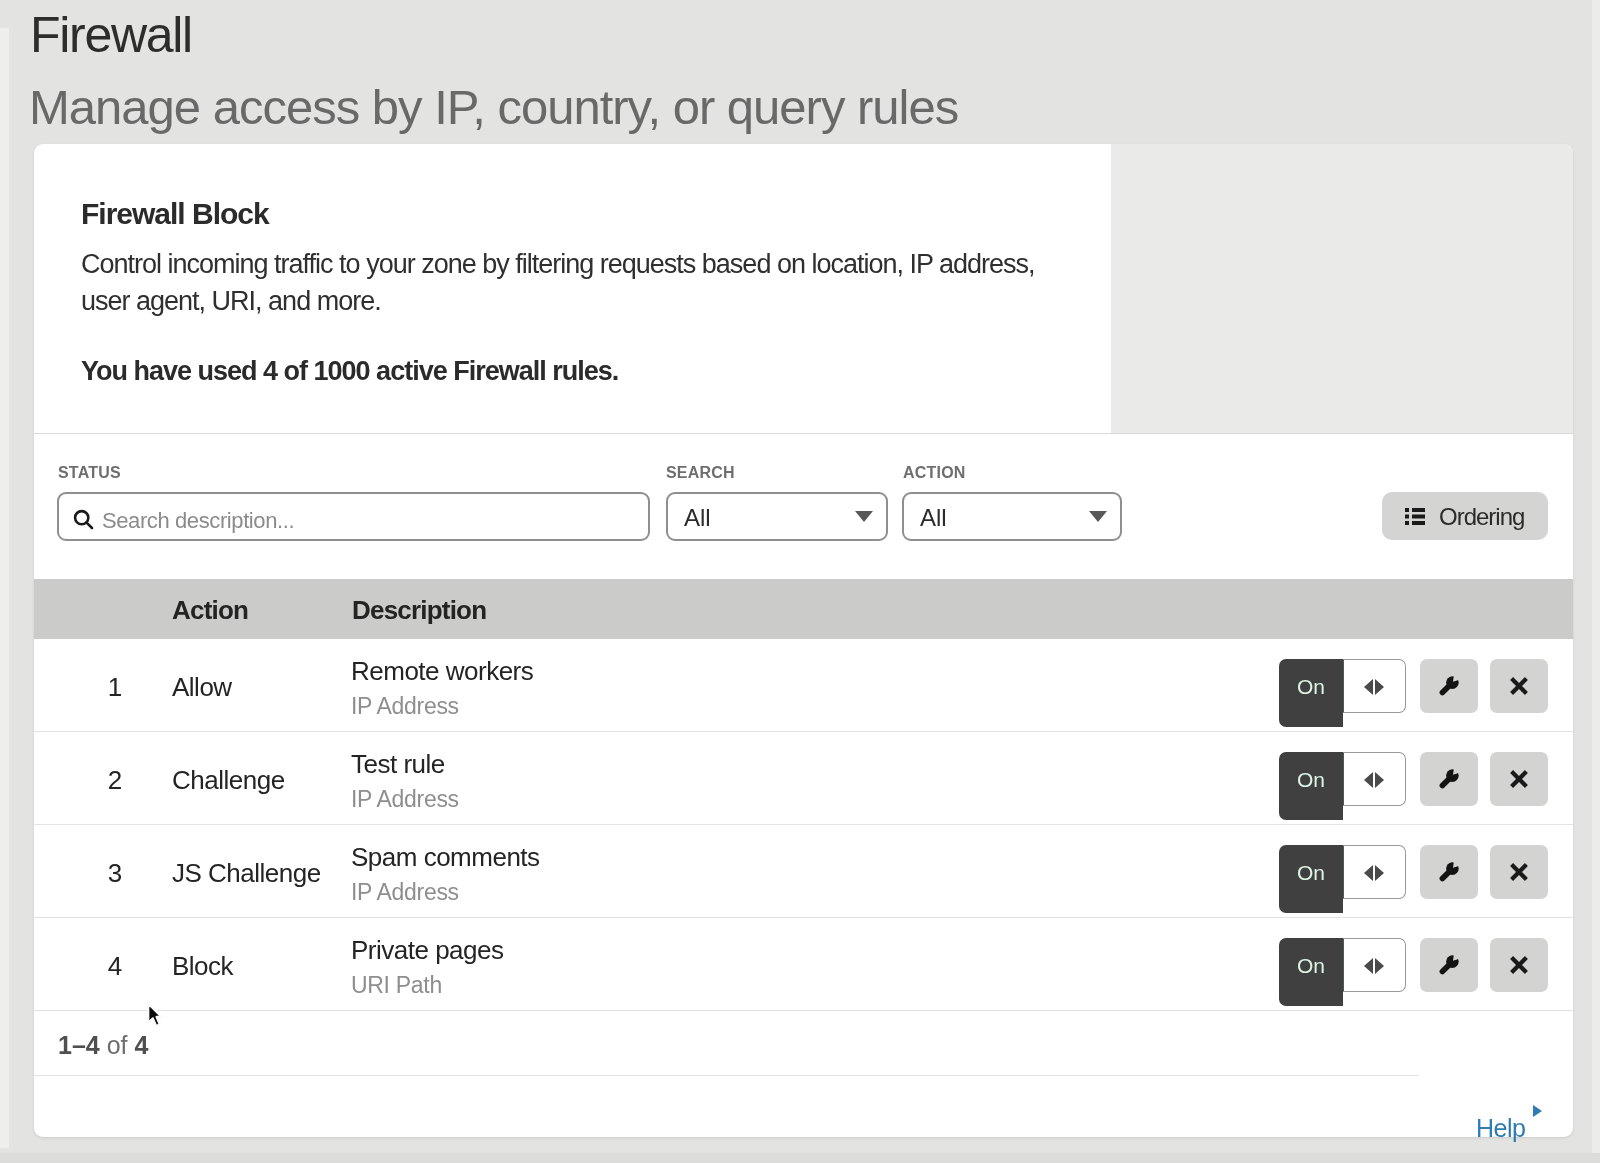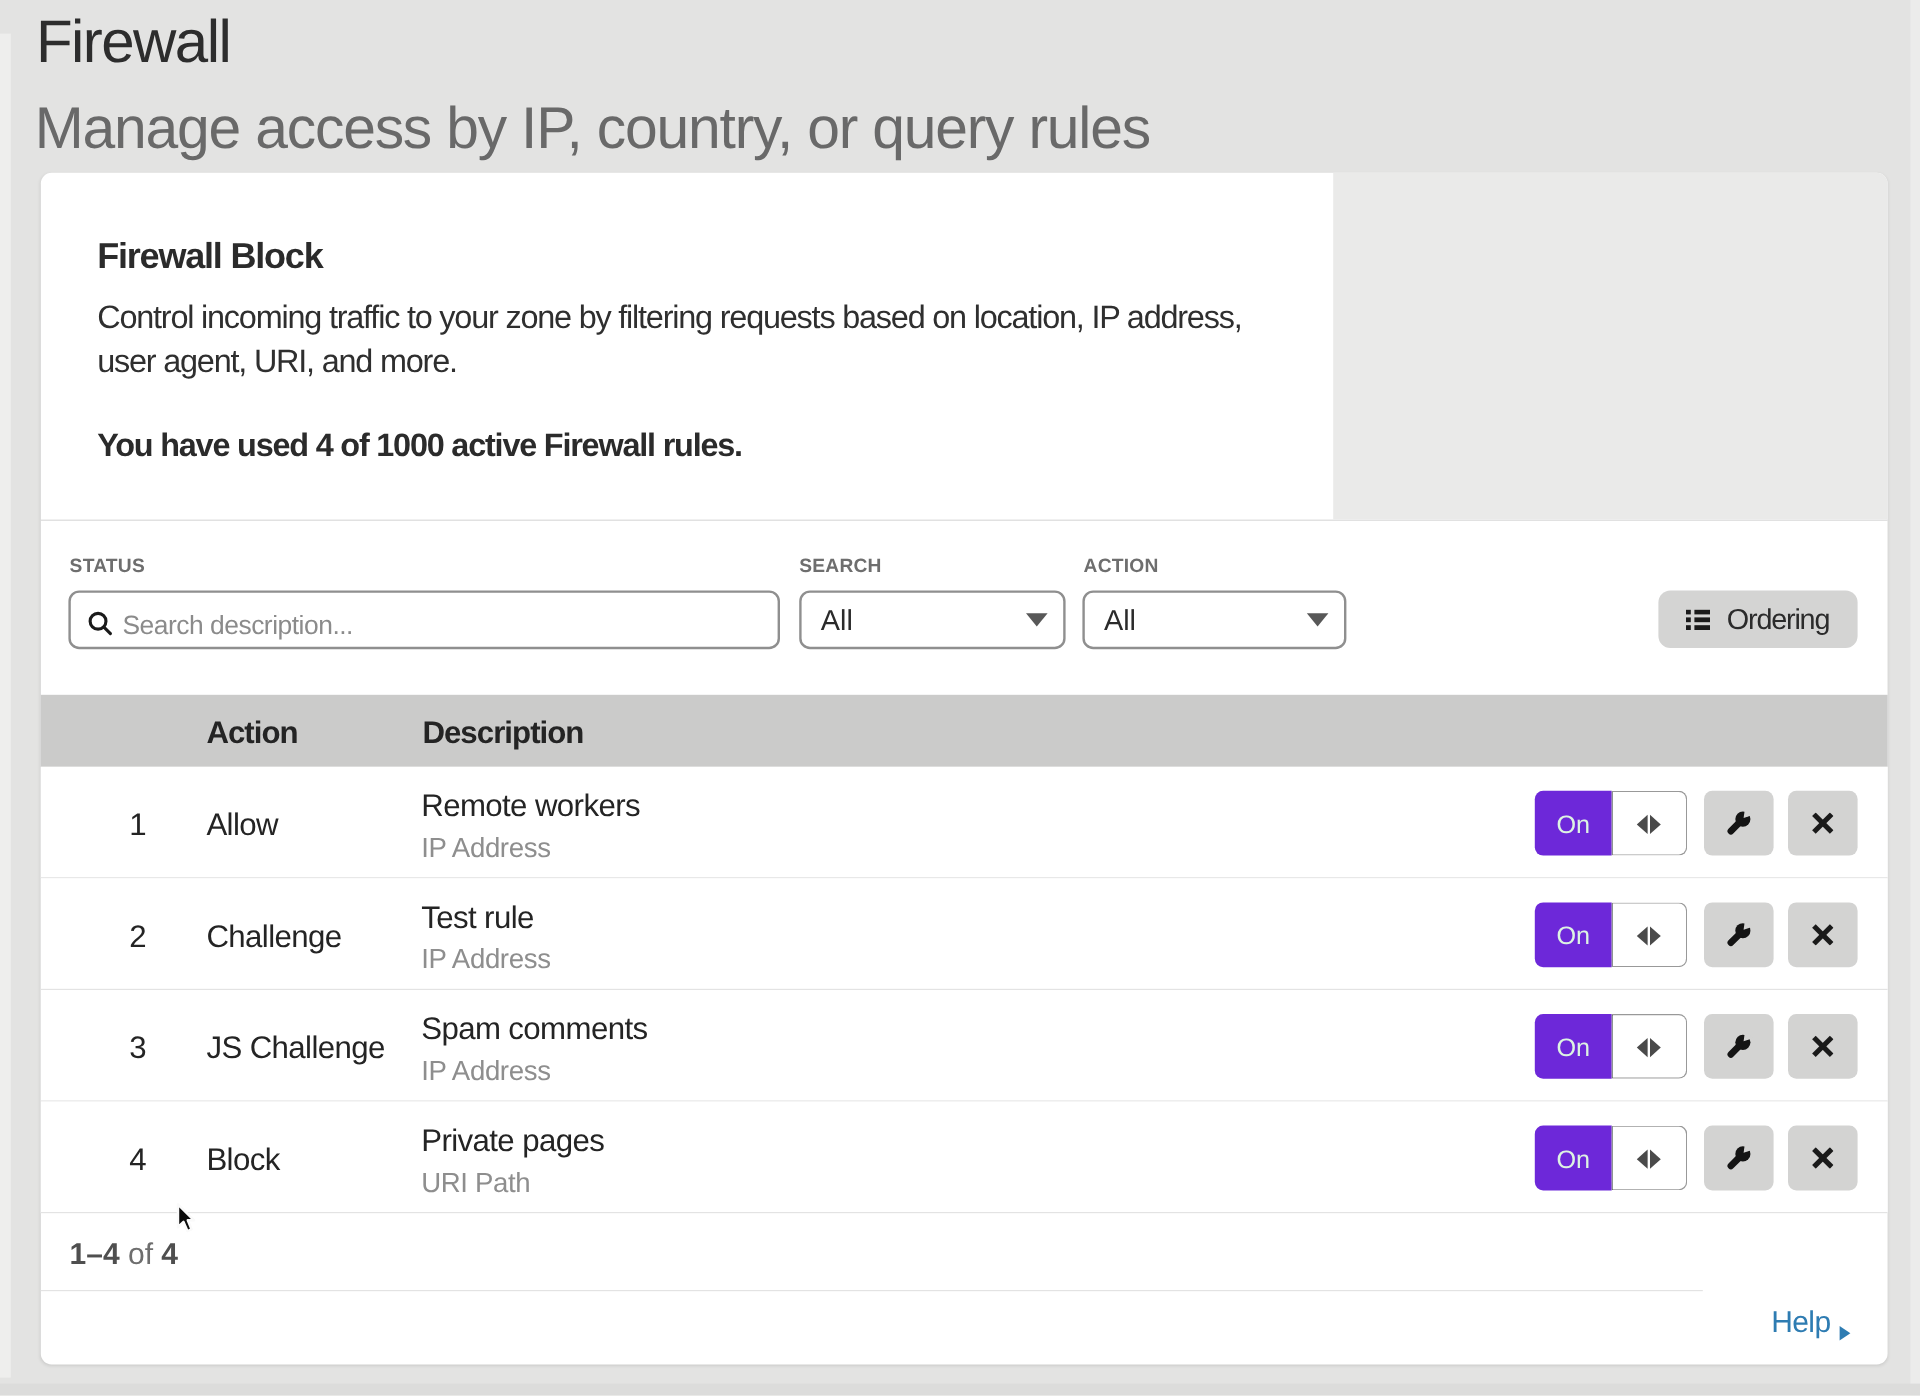--- a/index.html
+++ b/index.html
@@ -35,33 +35,33 @@
   .thead .c1 { position:absolute; left:138px; top:16px; }
   .thead .c2 { position:absolute; left:318px; top:16px; }
 
   .row { position:absolute; left:0; width:1539px; height:93px; border-bottom:1px solid #e3e3e3; background:#fff; }
   .row .num { position:absolute; left:60px; width:42px; text-align:center; top:33px; font-size:26px; color:#242424; }
   .row .act { position:absolute; left:138px; top:33px; font-size:26px; color:#242424; letter-spacing:-0.5px; }
   .row .d1 { position:absolute; left:317px; top:17px; font-size:26px; color:#242424; letter-spacing:-0.5px; }
   .row .d2 { position:absolute; left:317px; top:54px; font-size:23px; color:#8e8e8e; letter-spacing:-0.3px; }
 
   .toggle { position:absolute; left:1245px; top:20px; width:127px; height:54px; }
-  .toggle .on { position:absolute; left:0; top:0; width:64px; height:54px; background:#6d28d9; border-radius:7px 0 0 7px; color:#ddf3e3; font-size:21px; text-align:center; line-height:54px; opacity:0.999; }
+  .toggle .on { position:absolute; left:0; top:0; width:64px; height:68px; background:#404040; border-radius:7px 0 0 7px; color:#ddf3e3; font-size:21px; text-align:center; line-height:54px; opacity:0.999; }
   .toggle .mv { position:absolute; left:64px; top:0; width:63px; height:54px; background:#fff; border:1px solid #999; border-left:1px solid #4e5a52; border-radius:0 7px 7px 0; }
   .tri-l { position:absolute; left:20px; top:19px; width:0; height:0; border-top:8px solid transparent; border-bottom:8px solid transparent; border-right:9px solid #4a4a4a; }
   .tri-r { position:absolute; left:31px; top:19px; width:0; height:0; border-top:8px solid transparent; border-bottom:8px solid transparent; border-left:9px solid #4a4a4a; }
   .sqbtn { position:absolute; top:20px; width:58px; height:54px; background:#d3d3d2; border-radius:7px; }
   .sqbtn.w { left:1386px; }
   .sqbtn.x { left:1456px; }
 
   .pager { position:absolute; left:0; top:867px; width:1385px; height:65px; border-bottom:1px solid #e3e3e3; font-size:25px; color:#6e6e6e; }
   .pager span { position:absolute; left:24px; top:20px; }
   .pager b { color:#4f4f4f; }
   .helprow { position:absolute; left:0; top:932px; width:1539px; height:61px; }
-  .help { position:absolute; left:1442px; top:12px; font-size:25px; color:#2e7cb2; letter-spacing:-0.5px; }
+  .help { position:absolute; left:1442px; top:38px; font-size:25px; color:#2e7cb2; letter-spacing:-0.5px; }
   .helptri { position:absolute; left:1499px; top:29px; width:0; height:0; border-top:6px solid transparent; border-bottom:6px solid transparent; border-left:9px solid #2e7cb2; }
 </style>
 </head>
 <body>
   <div class="edge-l"></div>
   <div class="edge-r"></div>
   <div class="edge-b"></div>
   <h1 class="title">Firewall</h1>
   <div class="subtitle">Manage access by IP, country, or query rules</div>
 

